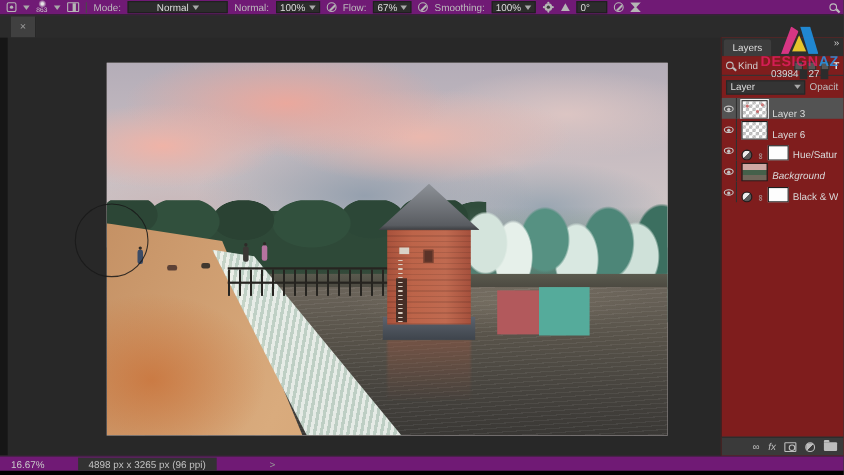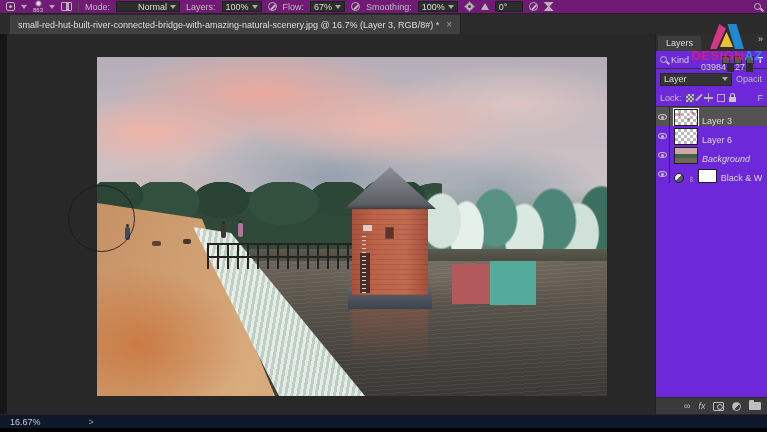--- a/index.html
+++ b/index.html
@@ -105,21 +105,21 @@
   .person::before{content:'';position:absolute;top:-3px;left:1px;width:3px;height:3px;border-radius:50%;background:#2e2a28}
   .dog{position:absolute;border-radius:2px}
   .d1{left:55px;top:184px;width:9px;height:5px;background:#5c4136}
   .d2{left:86px;top:182px;width:8px;height:5px;background:#40382f}
   .sw{position:absolute}
   .sw-red{left:355px;top:207px;width:38px;height:40px;background:#b2595c}
   .sw-teal{left:393px;top:204px;width:46px;height:44px;background:#55ab9b}
   .brush-cursor{position:absolute;left:68px;top:151px;width:67px;height:67px;border:1px solid rgba(25,25,25,.85);border-radius:50%}
 
   
-  .panel{width:112px;background:#6d28d9;border-left:1px solid #222;display:flex;flex-direction:column;overflow:hidden}
+  .panel{width:112px;background:#7f1d1d;border-left:1px solid #222;display:flex;flex-direction:column;overflow:hidden}
   .panel-tabbar{height:17px;background:#2e2e2e;display:flex;align-items:flex-end}
   .panel-tab{background:#3d3d3d;color:#dcdcdc;font-size:9px;padding:2px 8px 3px;border-radius:2px 2px 0 0;margin-left:2px}
   .panel-collapse{margin-left:auto;margin-right:4px;color:#cfcfcf;font-size:9px;align-self:flex-start;line-height:10px}
   .prow{display:flex;align-items:center;gap:4px;padding:0 4px;white-space:nowrap;overflow:hidden;flex:none}
   .filter-row{height:18px;border-bottom:1px solid #333}
   .kind-label{color:#d0d0d0}
   .f-ic{width:8px;height:8px;background:#565656;border:1px solid #2c2c2c;flex:none}
   .type-t{color:#e4e4e4;font-weight:bold;font-size:9px}
   .blend-row{height:20px}
   .blend-fld{width:72px;height:13px;background:#343434;border:1px solid #272727;display:flex;align-items:center;
@@ -166,21 +166,21 @@
     padding-left:28px;overflow:hidden}
   .b-link{color:#bdbdbd;font-size:9px;line-height:10px}
   .b-fx{color:#bdbdbd;font-style:italic;font-size:9px}
   .b-mask{width:11px;height:9px;border:1px solid #bdbdbd;border-radius:1px;position:relative;flex:none}
   .b-mask::after{content:'';position:absolute;left:2.5px;top:1.5px;width:4px;height:4px;border:1px solid #bdbdbd;border-radius:50%}
   .b-adj{width:9px;height:9px;border-radius:50%;border:1px solid #bdbdbd;background:linear-gradient(135deg,#bdbdbd 50%,transparent 50%);flex:none}
   .b-folder{width:12px;height:8px;background:#bdbdbd;position:relative;border-radius:0 1px 1px 1px;flex:none}
   .b-folder::before{content:'';position:absolute;top:-2px;left:0;width:5px;height:2px;background:#bdbdbd;border-radius:1px 1px 0 0}
 
   
-  .status{height:14px;background:#0f172a;border-top:1px solid #262626;display:flex;align-items:center;
+  .status{height:14px;background:#701a75;border-top:1px solid #262626;display:flex;align-items:center;
     font-size:9px;color:#c9c9c9;gap:30px;padding-left:10px}
   .doc-info{background:#323232;padding:0 10px;height:12px;display:flex;align-items:center;color:#c2c2c2}
   .status-chevron{color:#9a9a9a;margin-left:18px}
   .bottom-strip{height:4px;background:#000}
 
   
   .wm{position:absolute;right:4px;top:24px;width:72px;text-align:center;z-index:50;pointer-events:none}
   .wm-logo{position:relative;width:38px;height:25px;margin:0 auto}
   .wm-l{position:absolute;left:2px;bottom:0;width:16px;height:25px;background:#e5378c;opacity:.92;
     clip-path:polygon(0 100%,58% 0,100% 18%,42% 100%)}
@@ -203,25 +203,25 @@
     <span class="i-toolpreset"></span>
     <span class="chev"></span>
     <span class="brush-preview">
       <span class="soft-dot"></span>
       <span class="brush-num">863</span>
     </span>
     <span class="chev"></span>
     <span class="i-panel"></span>
     <span class="vsep"></span>
     <span class="opt-label">Mode:</span>
-    <span class="fld" style="width:64px;justify-content:flex-end">
+    <span class="fld" style="width:91px;justify-content:center">
       <span>Normal</span>
       <span class="chev"></span>
     </span>
-    <span class="opt-label">Layers:</span>
+    <span class="opt-label">Normal:</span>
     <span class="fld">
       <span>100%</span>
       <span class="chev"></span>
     </span>
     <span class="i-pen"></span>
     <span class="opt-label">Flow:</span>
     <span class="fld">
       <span>67%</span>
       <span class="chev"></span>
     </span>
@@ -237,21 +237,20 @@
       <span>0°</span>
     </span>
     <span class="i-pen"></span>
     <span class="i-sym"></span>
     <span class="spacer"></span>
     <span class="i-mag"></span>
   </div>
 
   <div class="tab-bar">
     <div class="doc-tab">
-      <span>small-red-hut-built-river-connected-bridge-with-amazing-natural-scenery.jpg @ 16.7% (Layer 3, RGB/8#) *</span>
       <span class="tab-close">×</span>
     </div>
   </div>
 
   <div class="main">
     <div class="canvas-area">
       <div class="left-strip"></div>
 
       <div class="canvas">
         <div class="sky"></div>
@@ -299,44 +298,44 @@
       </div>
 
       <div class="prow blend-row">
         <span class="blend-fld">
           <span>Layer</span>
           <span class="chev"></span>
         </span>
         <span class="opc-label">Opacit</span>
       </div>
 
-      <div class="prow lock-row">
-        <span>Lock:</span>
-        <span class="i-checker"></span>
-        <span class="i-brush"></span>
-        <span class="i-move"></span>
-        <span class="i-frame"></span>
-        <span class="i-lock"></span>
-        <span class="fill-label">F</span>
-      </div>
 
       <div class="layer-list">
         <div class="lrow selected">
           <span class="eyewell">
               <span class="eye"></span>
             </span>
           <span class="thumb sel spk"></span>
           <span class="lname">Layer 3</span>
         </div>
         <div class="lrow">
           <span class="eyewell">
               <span class="eye"></span>
             </span>
           <span class="thumb"></span>
           <span class="lname">Layer 6</span>
+        </div>
+        <div class="lrow">
+          <span class="eyewell">
+              <span class="eye"></span>
+            </span>
+          <span class="halfc"></span>
+          <span class="chain">∞</span>
+          <span class="maskthumb"></span>
+          <span class="lname">Hue/Satur</span>
         </div>
         <div class="lrow">
           <span class="eyewell">
               <span class="eye"></span>
             </span>
           <span class="bgthumb"></span>
           <span class="lname bgname">Background</span>
         </div>
         <div class="lrow">
           <span class="eyewell">
@@ -356,20 +355,21 @@
         <span class="b-fx">fx</span>
         <span class="b-mask"></span>
         <span class="b-adj"></span>
         <span class="b-folder"></span>
       </div>
     </div>
   </div>
 
   <div class="status">
     <span>16.67%</span>
+    <span class="doc-info">4898 px x 3265 px (96 ppi)</span>
     <span class="status-chevron">&gt;</span>
   </div>
   <div class="bottom-strip"></div>
 
   <div class="wm">
     <div class="wm-logo">
       <span class="wm-l"></span>
         <span class="wm-y"></span>
         <span class="wm-b"></span>
     </div>

